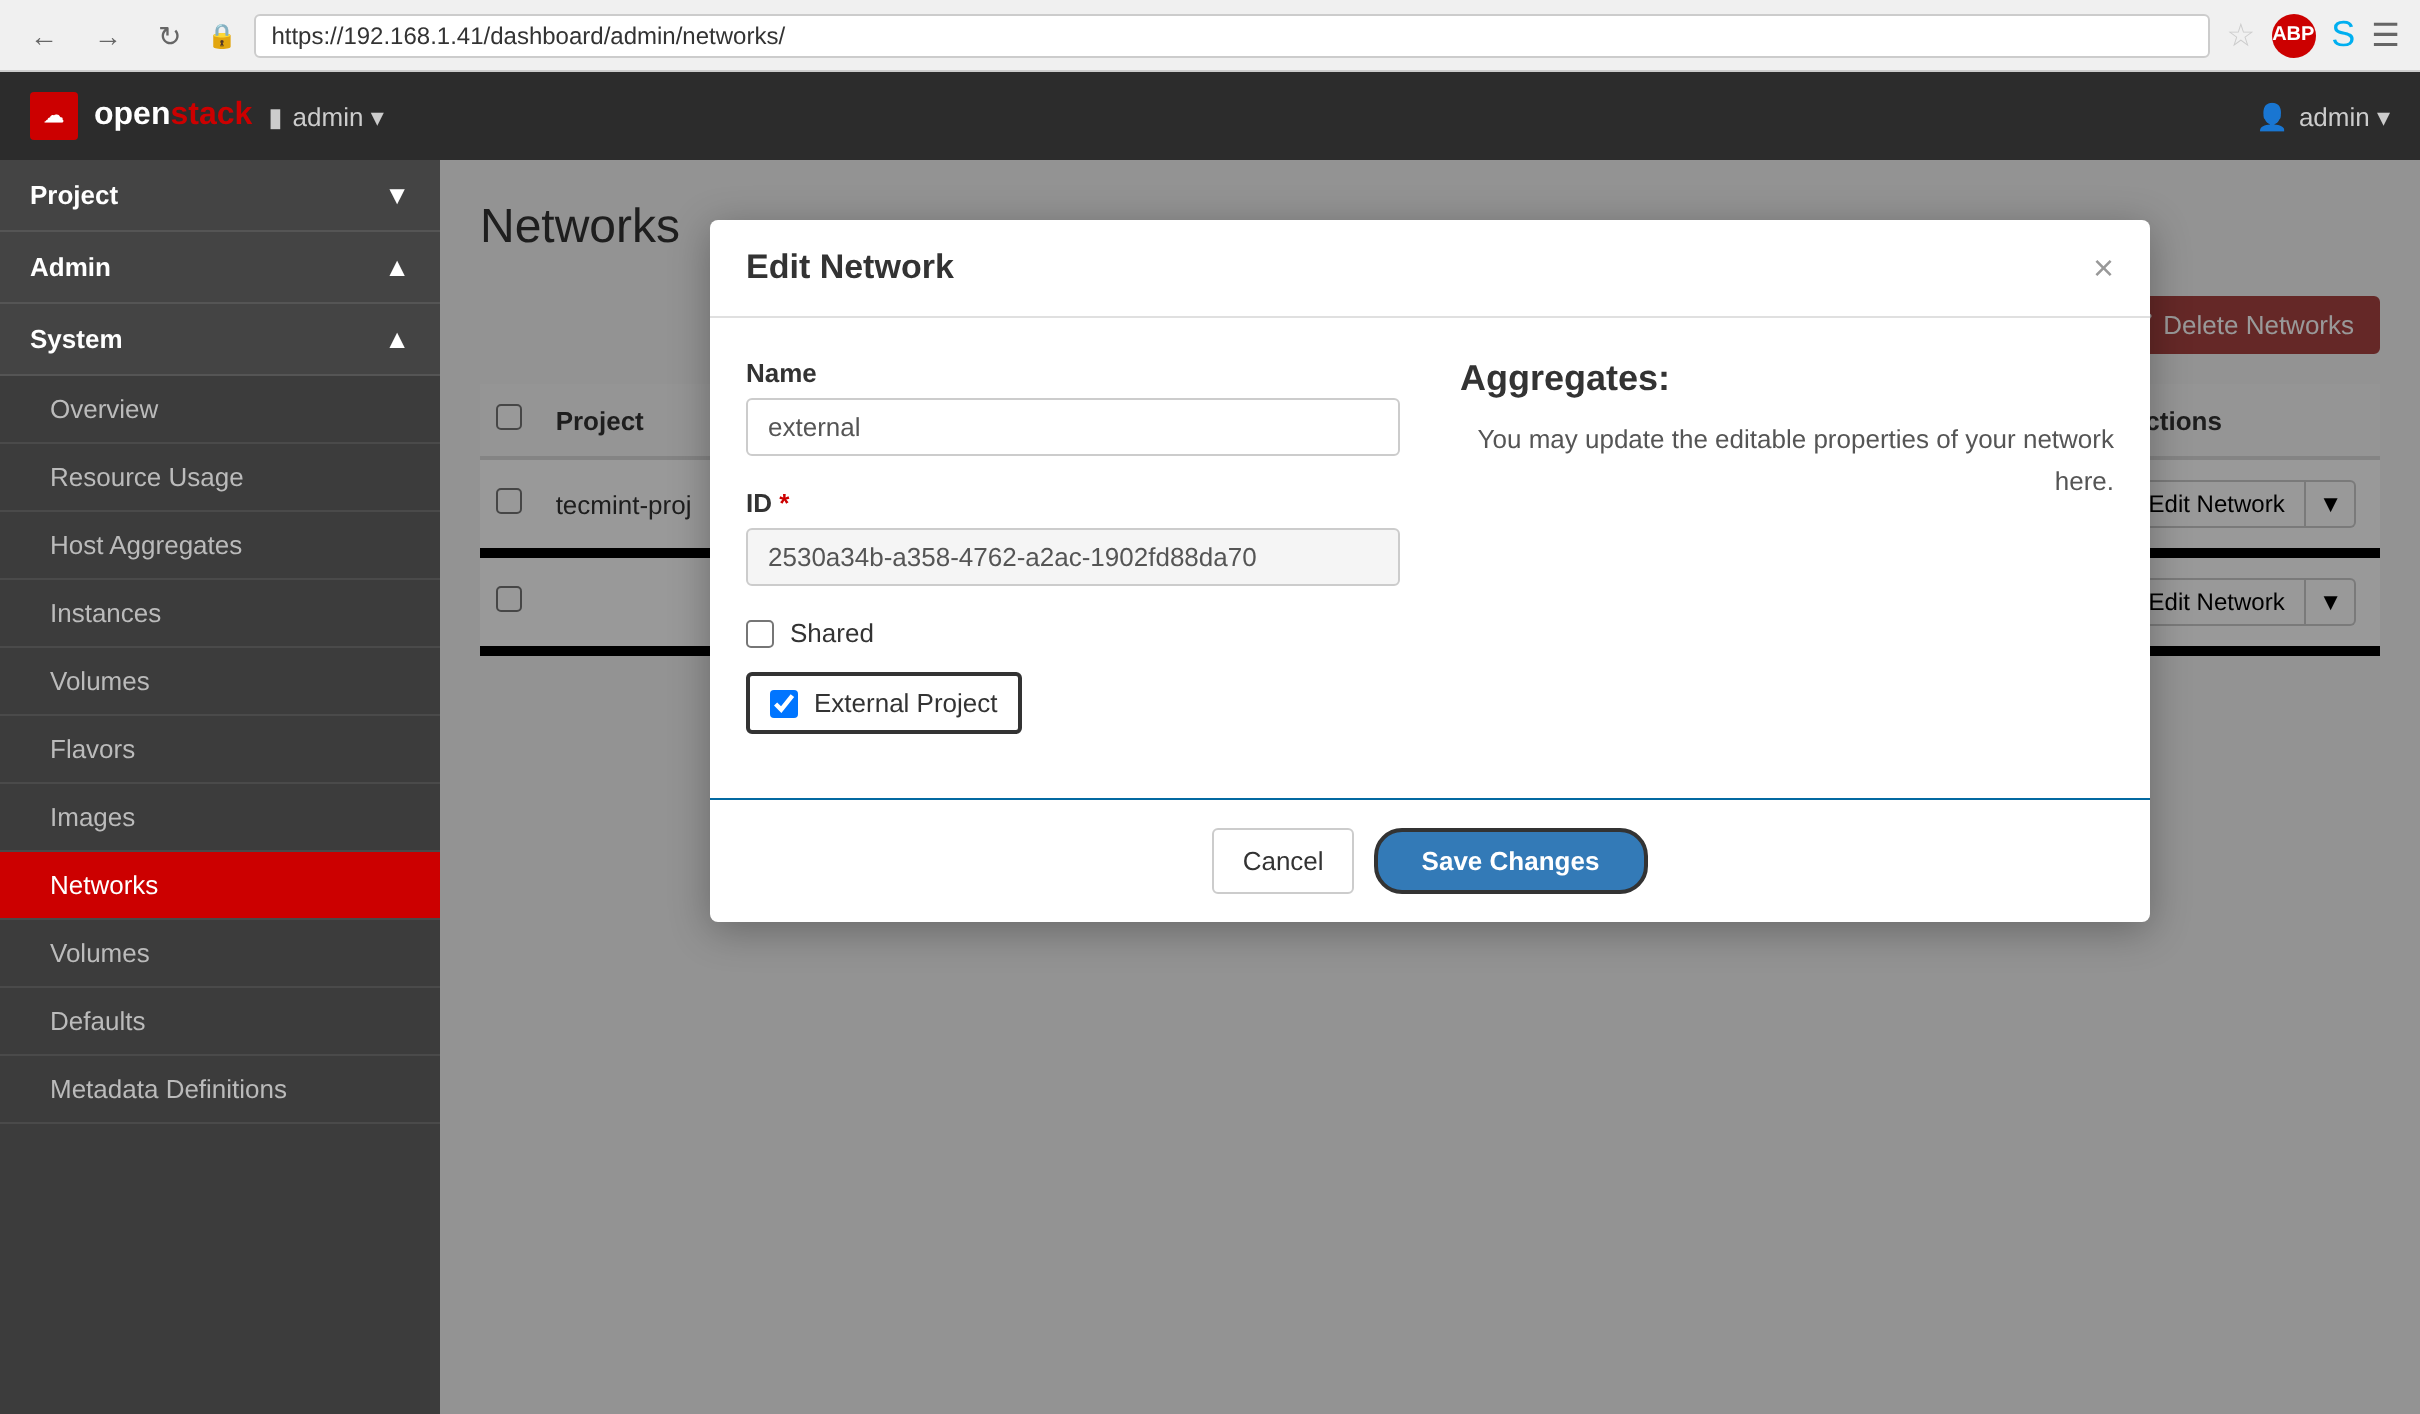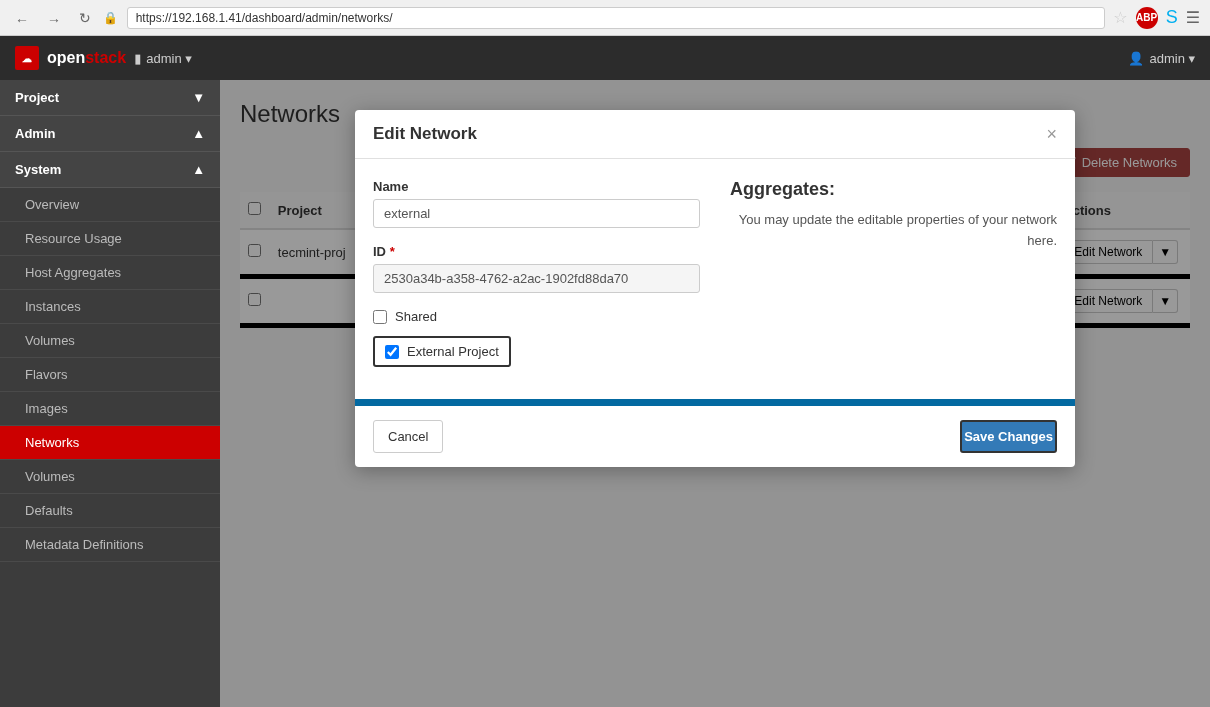--- a/index.html
+++ b/index.html
@@ -365,42 +365,42 @@
       margin-bottom: 10px;
     }
     .desc-text {
       font-size: 13px;
       color: #555;
       line-height: 1.6;
       text-align: right;
     }
     .modal-footer {
       padding: 14px 18px;
-      border-top: 7px solid #0369a1;
-      display: flex;
-      justify-content: space-between;
+      border-top: 1px solid #0369a1;
+      display: flex;
+      justify-content: center;
       gap: 10px;
     }
     .btn-cancel {
       background: white;
       border: 1px solid #ccc;
       padding: 7px 14px;
       font-size: 13px;
       cursor: pointer;
       border-radius: 3px;
       color: #333;
     }
     .btn-save {
       background: #337ab7;
       color: white;
       border: 2px solid #333;
-      padding: 7px 2px;
-      font-size: 13px;
-      cursor: pointer;
-      border-radius: 3px;
+      padding: 7px 22px;
+      font-size: 13px;
+      cursor: pointer;
+      border-radius: 14px;
       font-weight: bold;
     }
   </style>
 </head>
 <body>
 
 <div class="browser-bar">
   <button class="browser-nav-btn">←</button>
   <button class="browser-nav-btn">→</button>
   <button class="browser-nav-btn">↻</button>

